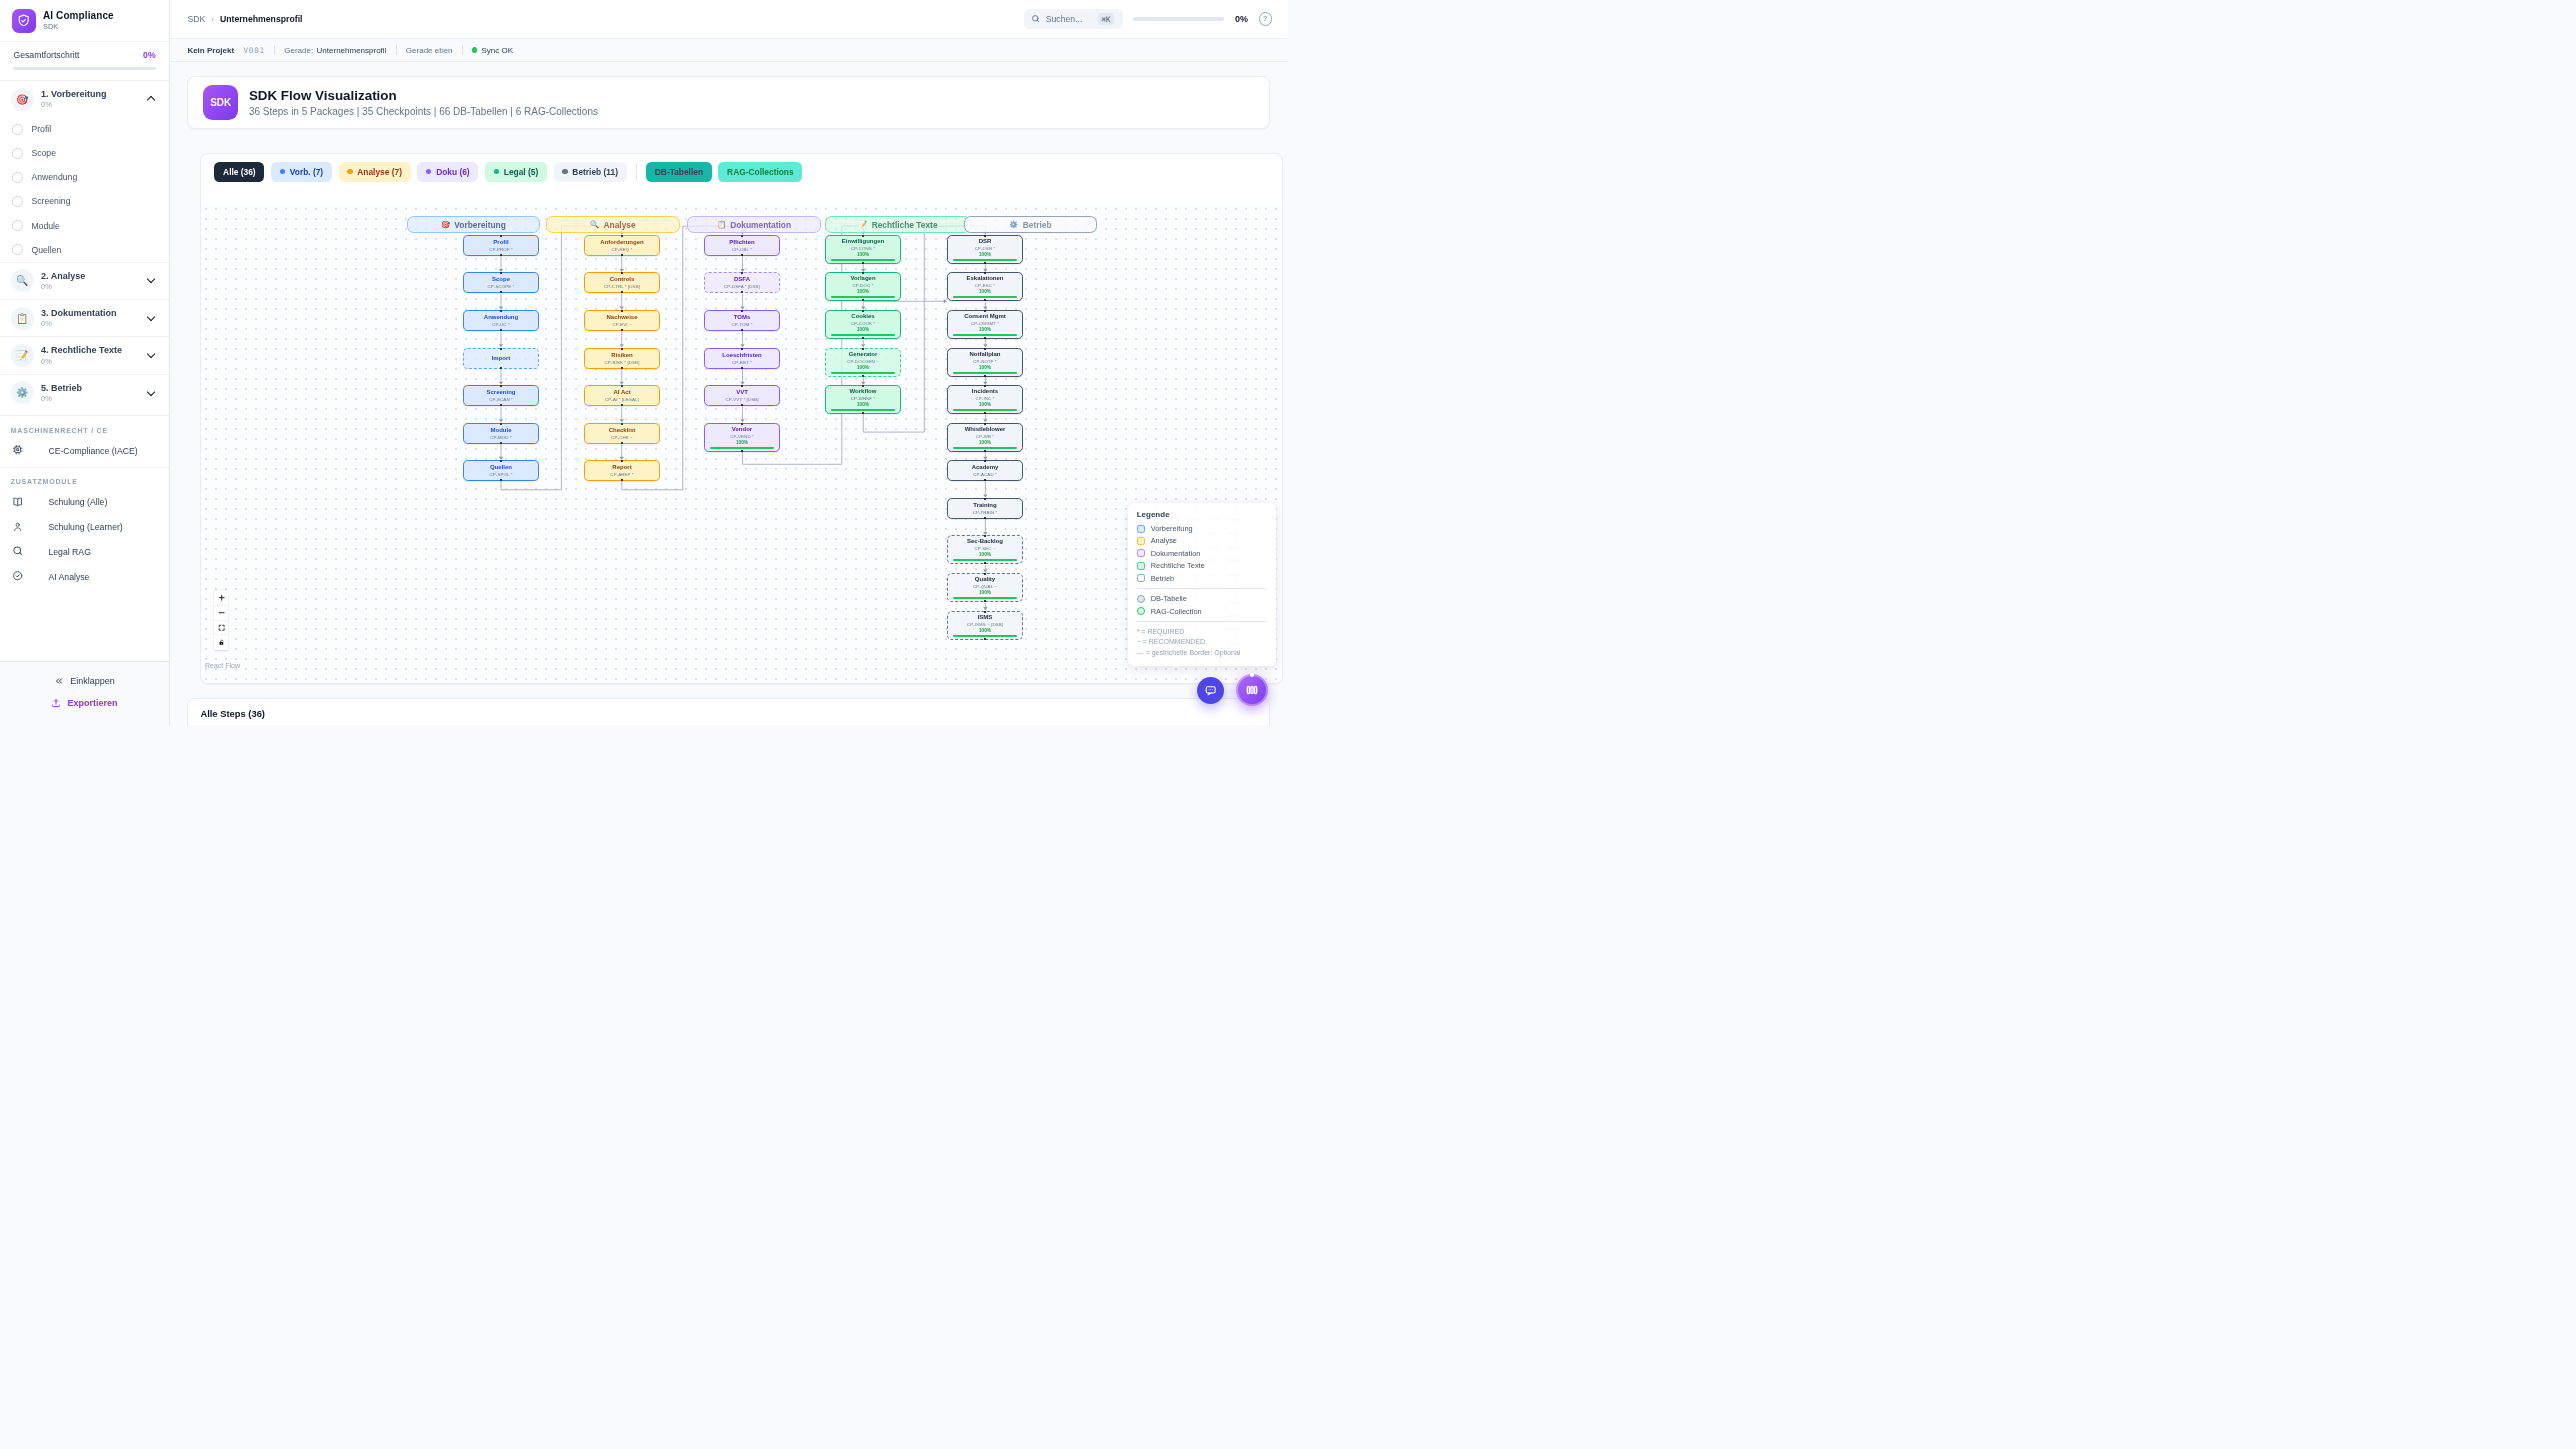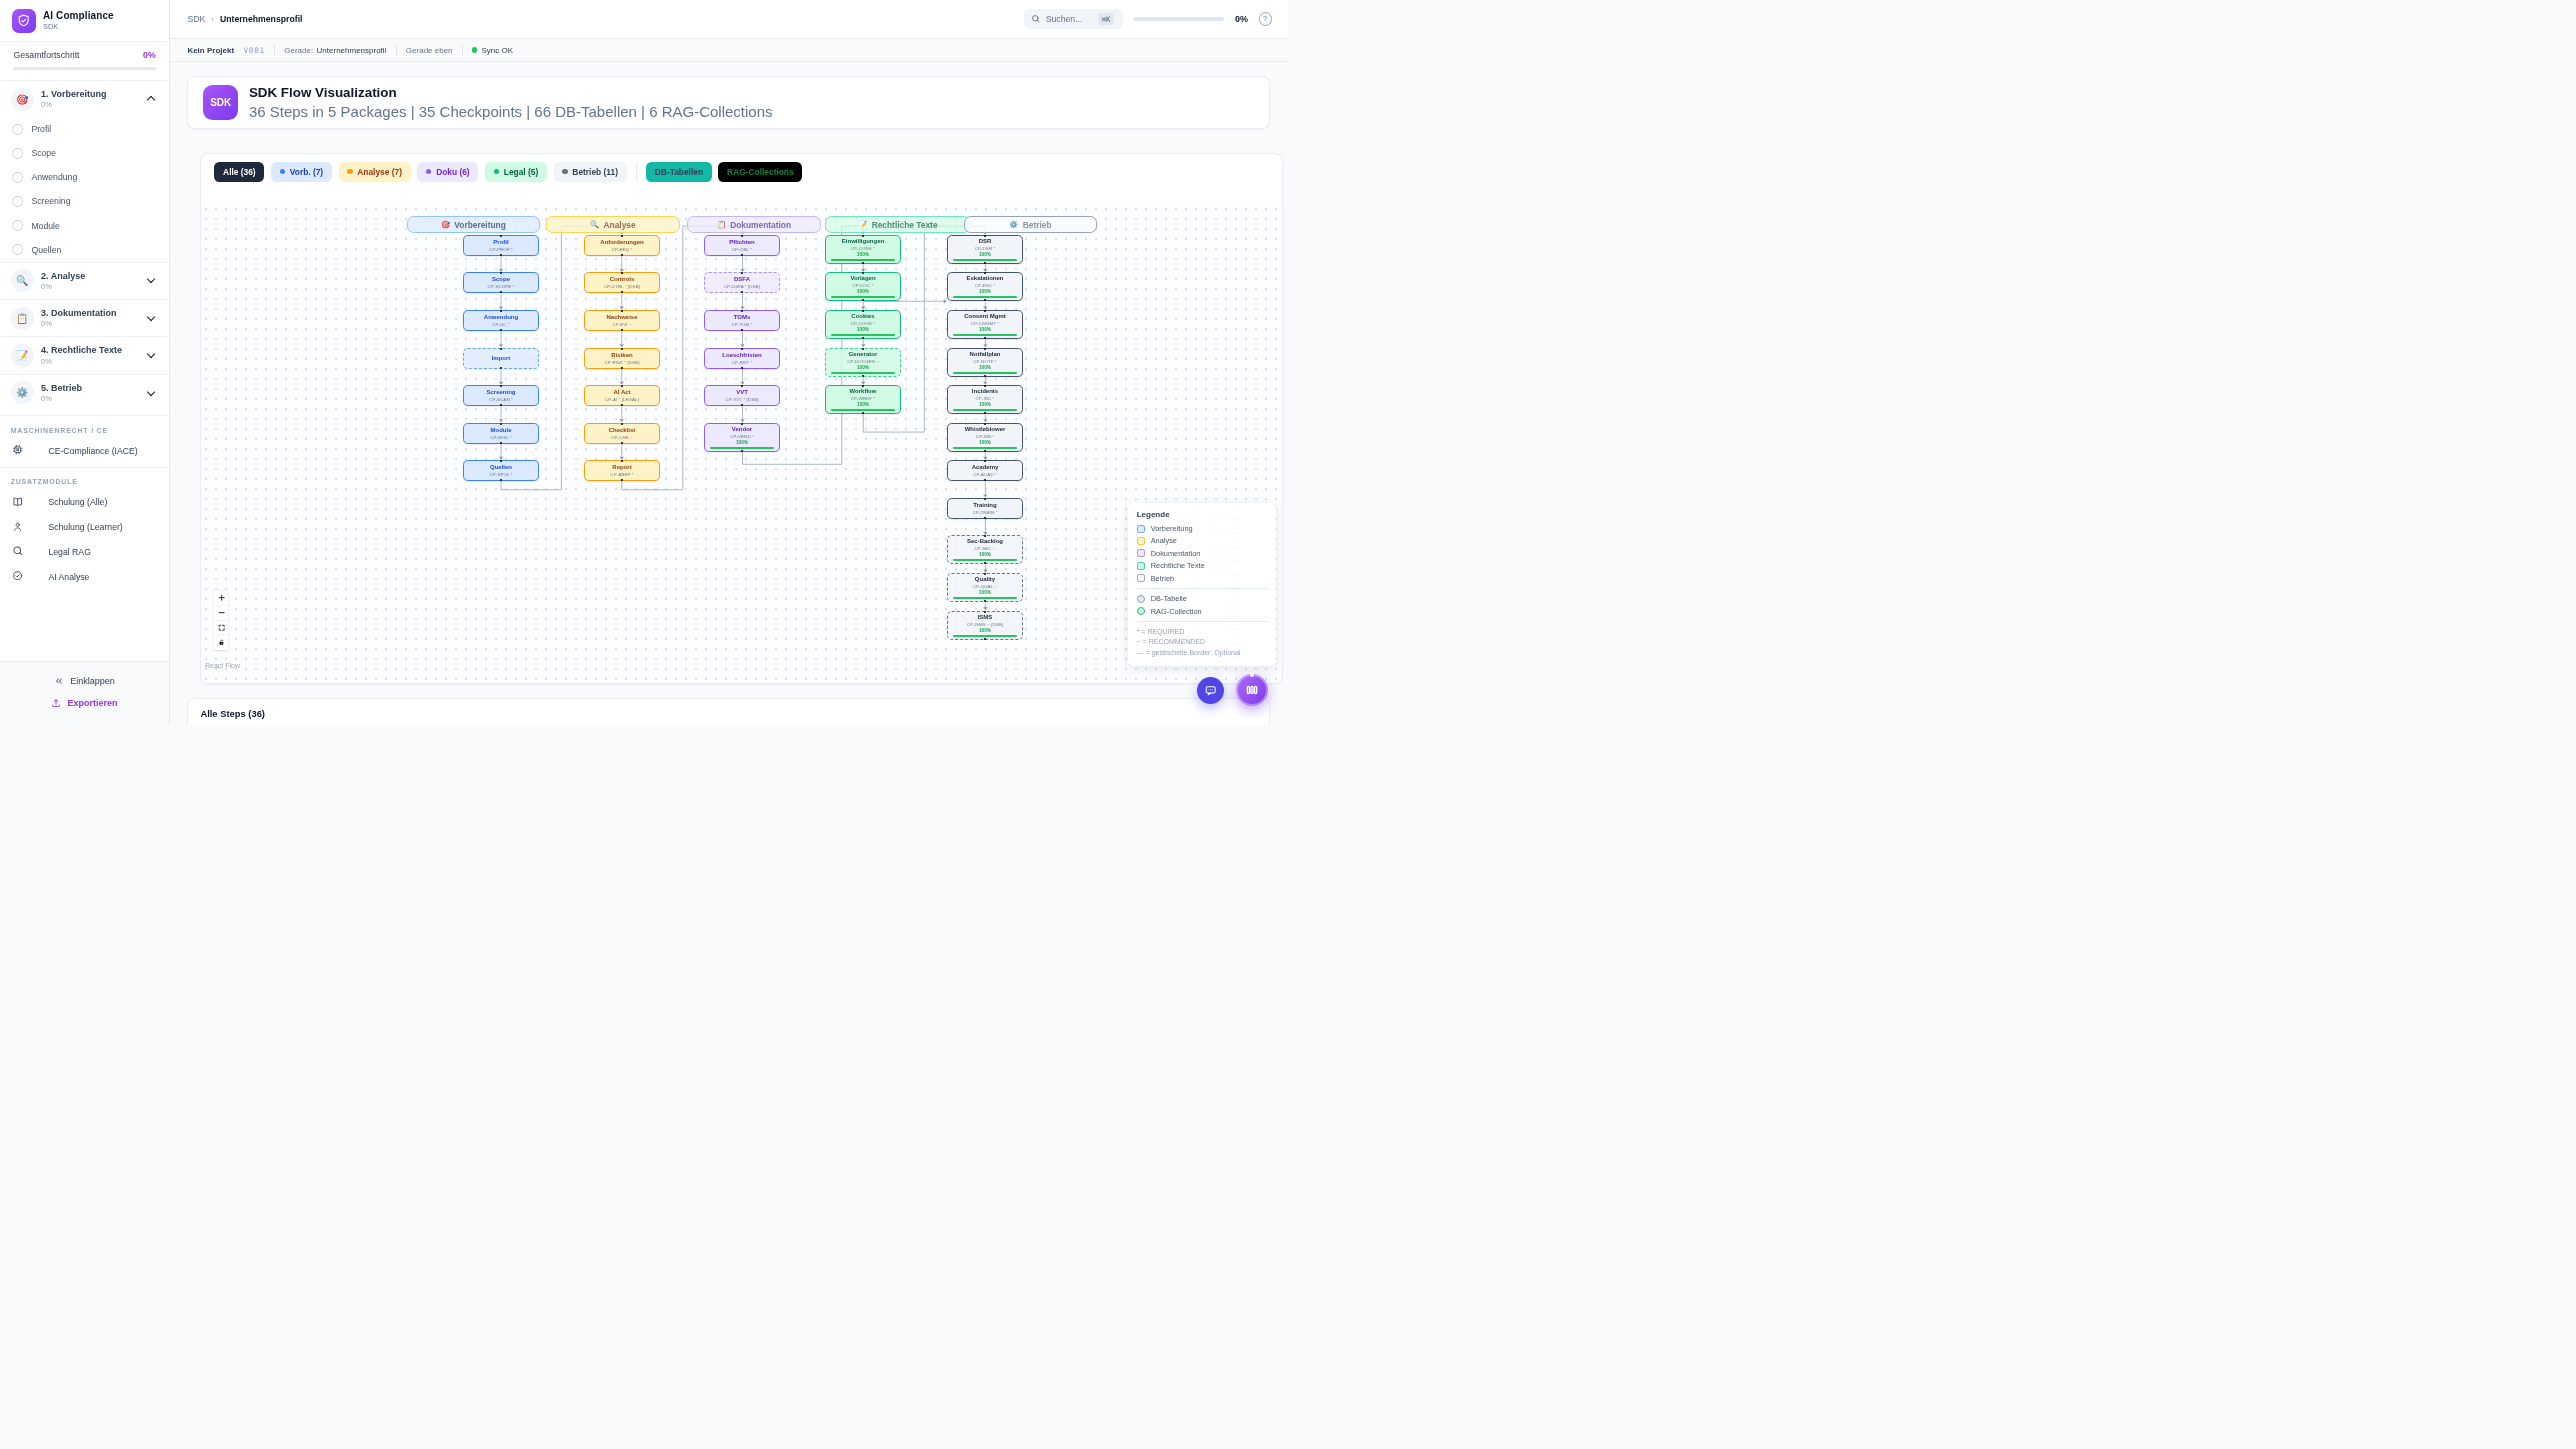--- a/index.html
+++ b/index.html
@@ -60,35 +60,35 @@
   .st-sep{width:0.7px;height:9.4px;background:#dbe2ea;}
   .st-grey{color:#64748b;}
   .st-val{color:#334155;}
   .dot-green{width:5.4px;height:5.4px;border-radius:50%;background:#22c55e;display:inline-block;margin-right:4px;}
   
   .hero-card{position:absolute;left:17.4px;top:76px;width:1083px;height:53px;background:#fff;border:0.7px solid #e8edf3;
     border-radius:8px;box-shadow:0 0.7px 1.3px rgba(15,23,42,.04);display:flex;align-items:center;gap:10.7px;padding:0 14.8px;}
   .sdk-badge{width:35px;height:35px;border-radius:9.4px;background:linear-gradient(135deg,#a855f7,#7c3aed);
     color:#fff;font-weight:700;font-size:10px;display:flex;align-items:center;justify-content:center;}
   .hero-title{font-size:13.4px;font-weight:700;color:#0f172a;}
-  .hero-sub{font-size:15px;color:#64748b;margin-top:2.7px;}
+  .hero-sub{font-size:10px;color:#64748b;margin-top:2.7px;}
   
   .flow-card{position:absolute;left:30px;top:153px;width:1083px;height:531px;background:#fff;border:0.7px solid #e8edf3;
     border-radius:8px;box-shadow:0 0.7px 1.3px rgba(15,23,42,.04);overflow:hidden;}
   .chips-row{display:flex;align-items:center;gap:6.7px;padding:8px 10.7px 0 13.4px;}
   .chip{height:19.5px;border-radius:5.4px;display:flex;align-items:center;gap:4.7px;padding:0 8.7px;font-size:8.4px;font-weight:600;cursor:pointer;white-space:nowrap;}
   .chip .cdot{width:5.4px;height:5.4px;border-radius:50%;}
   .chip-all{background:#1e293b;color:#fff;}
   .chip-vorb{background:#dbeafe;color:#1e40af;}.chip-vorb .cdot{background:#3b82f6;}
   .chip-analyse{background:#fef3c7;color:#9a3412;}.chip-analyse .cdot{background:#f59e0b;}
   .chip-doku{background:#ede9fe;color:#6d28d9;}.chip-doku .cdot{background:#8b5cf6;}
   .chip-legal{background:#d1fae5;color:#065f46;}.chip-legal .cdot{background:#10b981;}
   .chip-betrieb{background:#f1f5f9;color:#334155;}.chip-betrieb .cdot{background:#64748b;}
   .chip-db{background:#14b8a6;color:#334155;}
-  .chip-rag{background:#000000;color:#15803d;}
+  .chip-rag{background:#5eead4;color:#15803d;}
   .chip-divider{width:0.7px;height:16px;background:#e2e8f0;margin:0 2.7px;}
   
   .canvas{position:absolute;left:0;top:50px;width:1083px;height:481px;
     background-color:#fcfdff;
     background-image:radial-gradient(circle,#d8dee8 0.7px,transparent 0.8px);
     background-size:10px 10px;}
   .edges{position:absolute;left:0;top:0;}
   .col-header{position:absolute;height:17px;border:1px solid;border-radius:6.7px;display:flex;align-items:center;justify-content:center;
     gap:4px;font-size:8.4px;font-weight:600;z-index:3;}
   .h-vorb{background:rgba(219,234,254,.72);border-color:#93c5fd;color:#5b6d90;}

